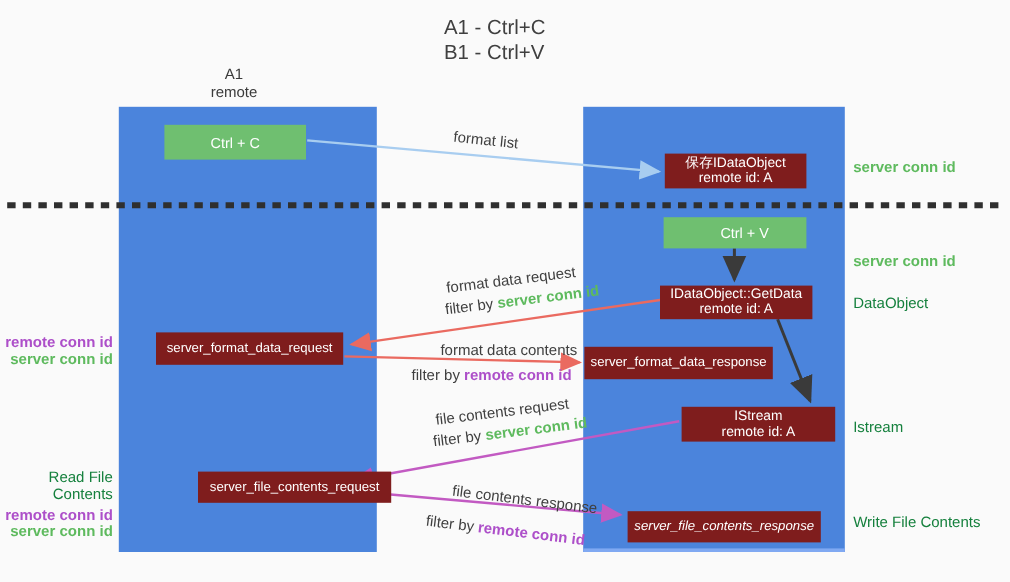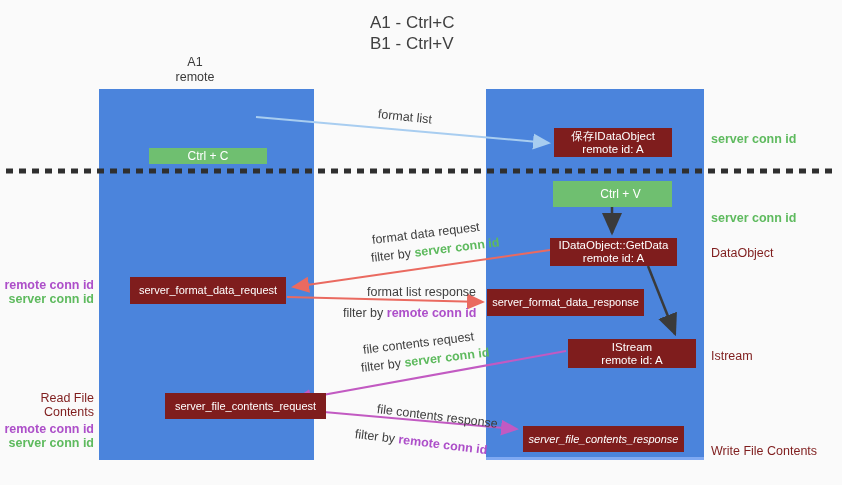--- a/index.html
+++ b/index.html
@@ -17,36 +17,36 @@
   .lane.left  { left:99px;  width:215px; }
   .lane.right { left:486px; width:218px; border-bottom:3px solid #80a9f2; }
 
   svg.overlay { position:absolute; left:0; top:0; z-index:2; pointer-events:none; }
 
   .node { position:absolute; z-index:3; display:flex; flex-direction:column; align-items:center; justify-content:center; color:#fff; text-align:center; }
   .node.green  { background:#6fbf70; font-size:12px; }
   .node.orange { background:#7f1d1d; font-size:11.5px; line-height:13px; }
   .node.orange.mono1 { font-size:11px; }
 
-  .n-ctrl-c   { left:149px; top:104px; width:118px; height:16px;margin-top:44px; }
+  .n-ctrl-c   { left:137px; top:104px; width:118px; height:29px; }
   .n-save-obj { left:554px; top:128px; width:118px; height:29px; }
   .n-ctrl-v   { left:553px; top:181px; width:119px; height:26px;padding-left:16px; }
   .n-getdata  { left:550px; top:238px; width:127px; height:28px; }
   .n-fmt-resp { left:487px; top:289px; width:157px; height:27px; }
   .n-istream  { left:568px; top:339px; width:128px; height:29px; }
   .n-fmt-req  { left:130px; top:277px; width:156px; height:27px; }
   .n-file-req { left:128px; top:393px; width:161px; height:26px;margin-left:37px; }
   .n-file-resp{ left:523px; top:426px; width:161px; height:26px;font-style:italic; }
 
   .side-label { position:absolute; z-index:4; font-size:12.5px; line-height:14px; }
   .side-label.rt { text-align:right; right:748px; }
   .side-label.lt { left:711px; }
   .green-id  { color:#5eba5e; font-weight:bold; }
   .purple-id { color:#ad4fc9; font-weight:bold; }
-  .plain-id  { color:#7f1d1d; }
+  .plain-id  { color:#15803d; }
 
   .flow-label { position:absolute; z-index:4; font-size:12.5px; white-space:nowrap; color:#3f3f3f; transform-origin:left center; }
 </style>
 </head>
 <body>
 
 <div class="stage">
 
   <div class="title-block">
     <div>A1 - Ctrl+C</div>
@@ -135,28 +135,28 @@
   <div class="side-label rt" style="top:391px;">
     <div class="plain-id" style="margin-bottom:3px;">Read File Contents</div>
     <div class="purple-id">remote conn id</div>
     <div class="green-id">server conn id</div>
   </div>
 
   <div class="side-label lt green-id" style="top:132px;">server conn id</div>
   <div class="side-label lt green-id" style="top:211px;">server conn id</div>
   <div class="side-label lt plain-id" style="top:246px;">DataObject</div>
   <div class="side-label lt plain-id" style="top:349px;">Istream</div>
-  <div class="side-label lt plain-id" style="top:444px;">Write File Contents</div>
+  <div class="side-label lt plain-id" style="top:428px;">Write File Contents</div>
 
   <div class="flow-label" style="left:378px; top:107px; transform:rotate(6deg);">format list</div>
 
   <div class="flow-label" style="left:372px; top:233px; transform:rotate(-7deg);">format data request</div>
   <div class="flow-label" style="left:371px; top:251px; transform:rotate(-7deg);"><span>filter by </span><span class="green-id">server conn id</span></div>
 
-  <div class="flow-label" style="left:367px; top:285px;">format list response</div>
+  <div class="flow-label" style="left:367px; top:285px;">format data contents</div>
   <div class="flow-label" style="left:343px; top:306px;"><span>filter by </span><span class="purple-id">remote conn id</span></div>
 
   <div class="flow-label" style="left:363px; top:343px; transform:rotate(-7deg);">file contents request</div>
   <div class="flow-label" style="left:361px; top:361px; transform:rotate(-7deg);"><span>filter by </span><span class="green-id">server conn id</span></div>
 
   <div class="flow-label" style="left:377px; top:402px; transform:rotate(7deg);">file contents response</div>
   <div class="flow-label" style="left:355px; top:427px; transform:rotate(7deg);"><span>filter by </span><span class="purple-id">remote conn id</span></div>
 
 </div>
 

